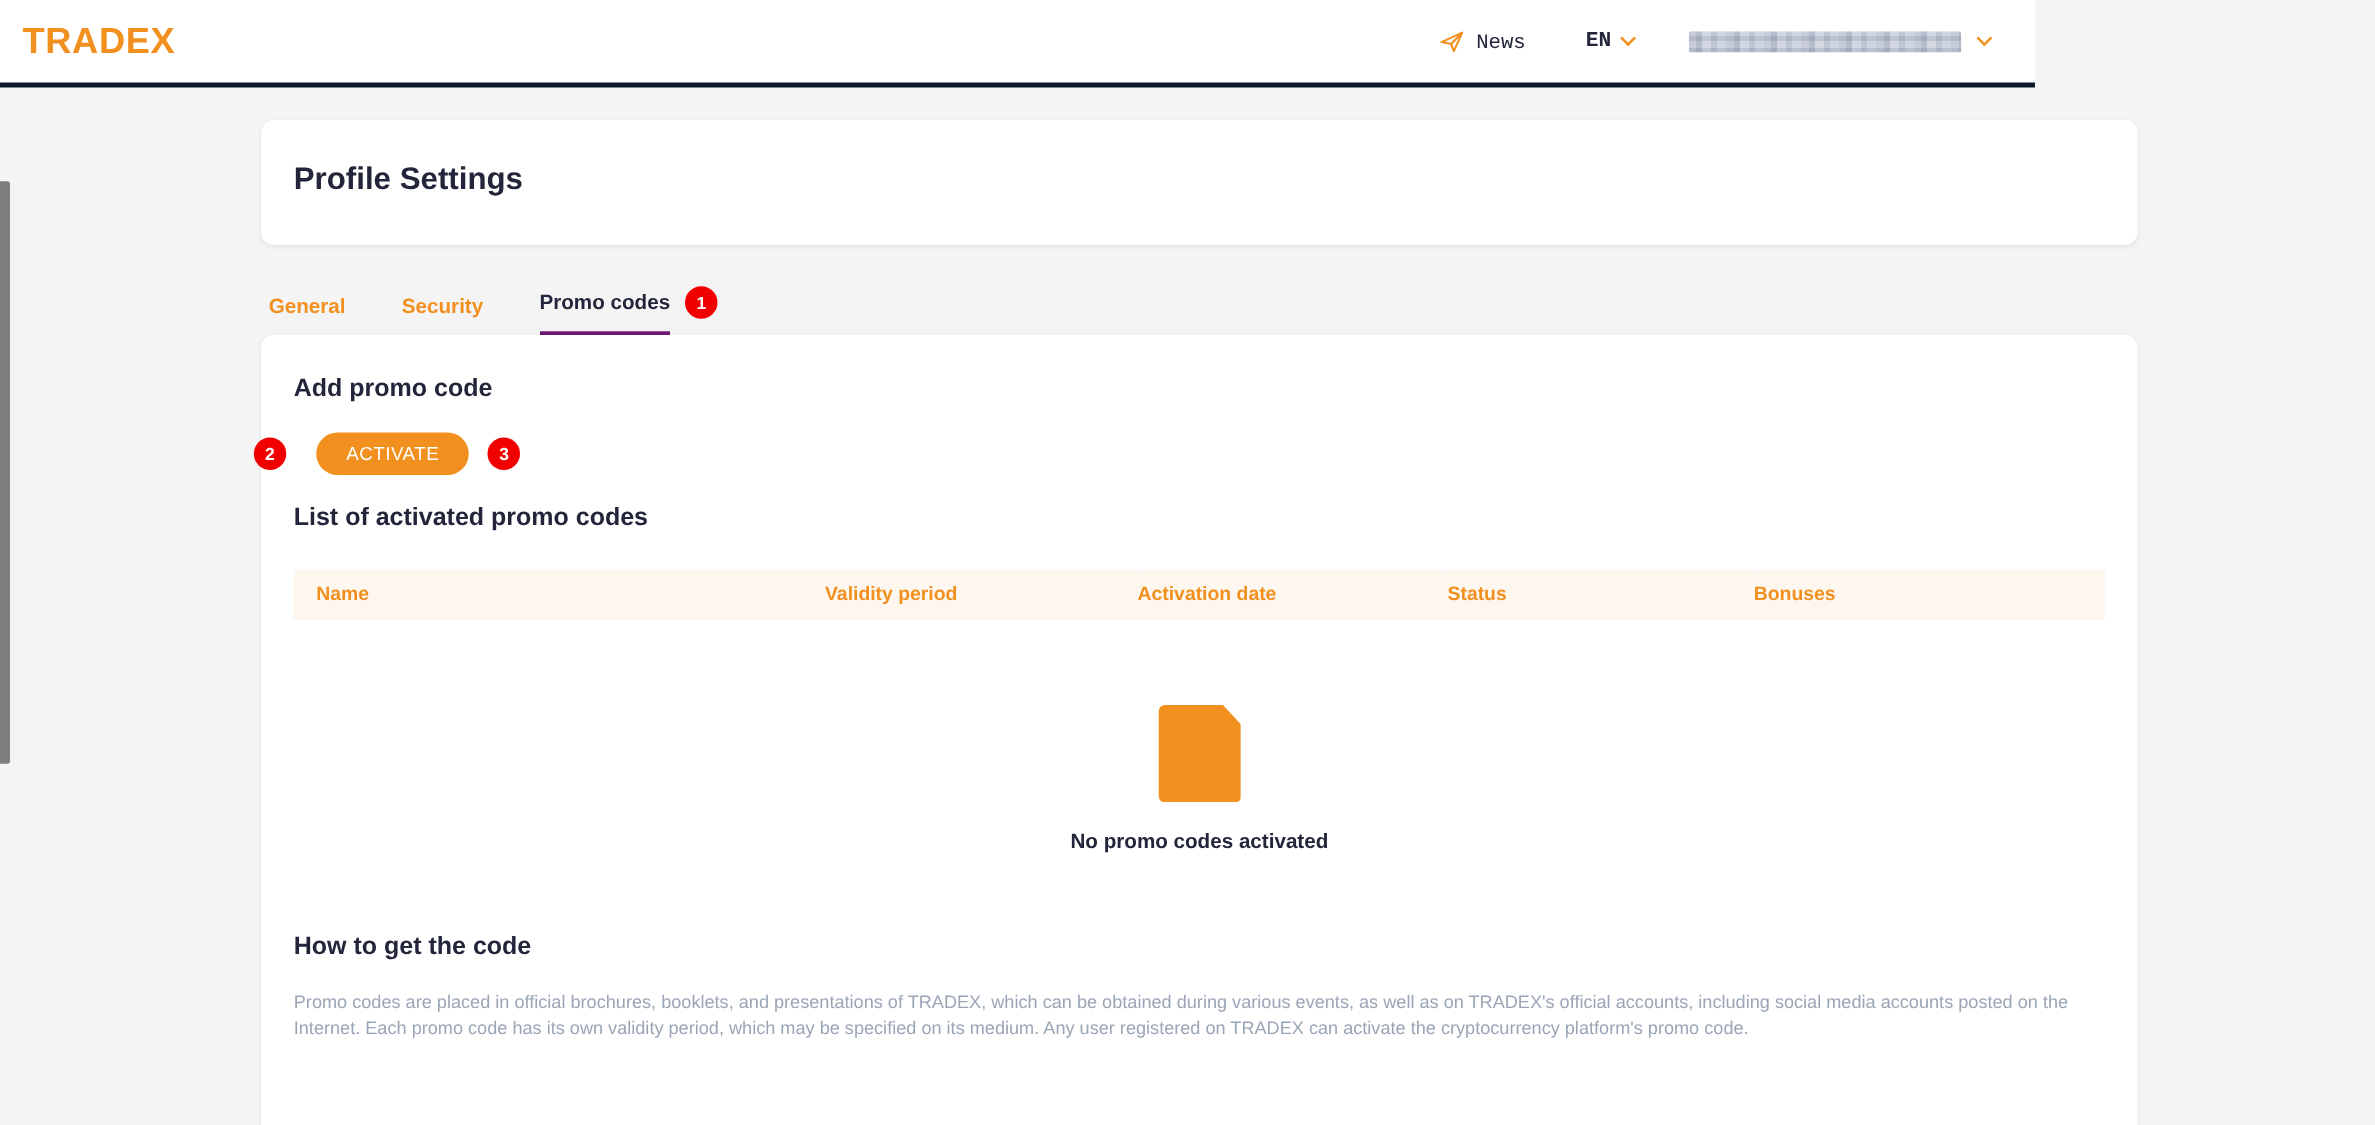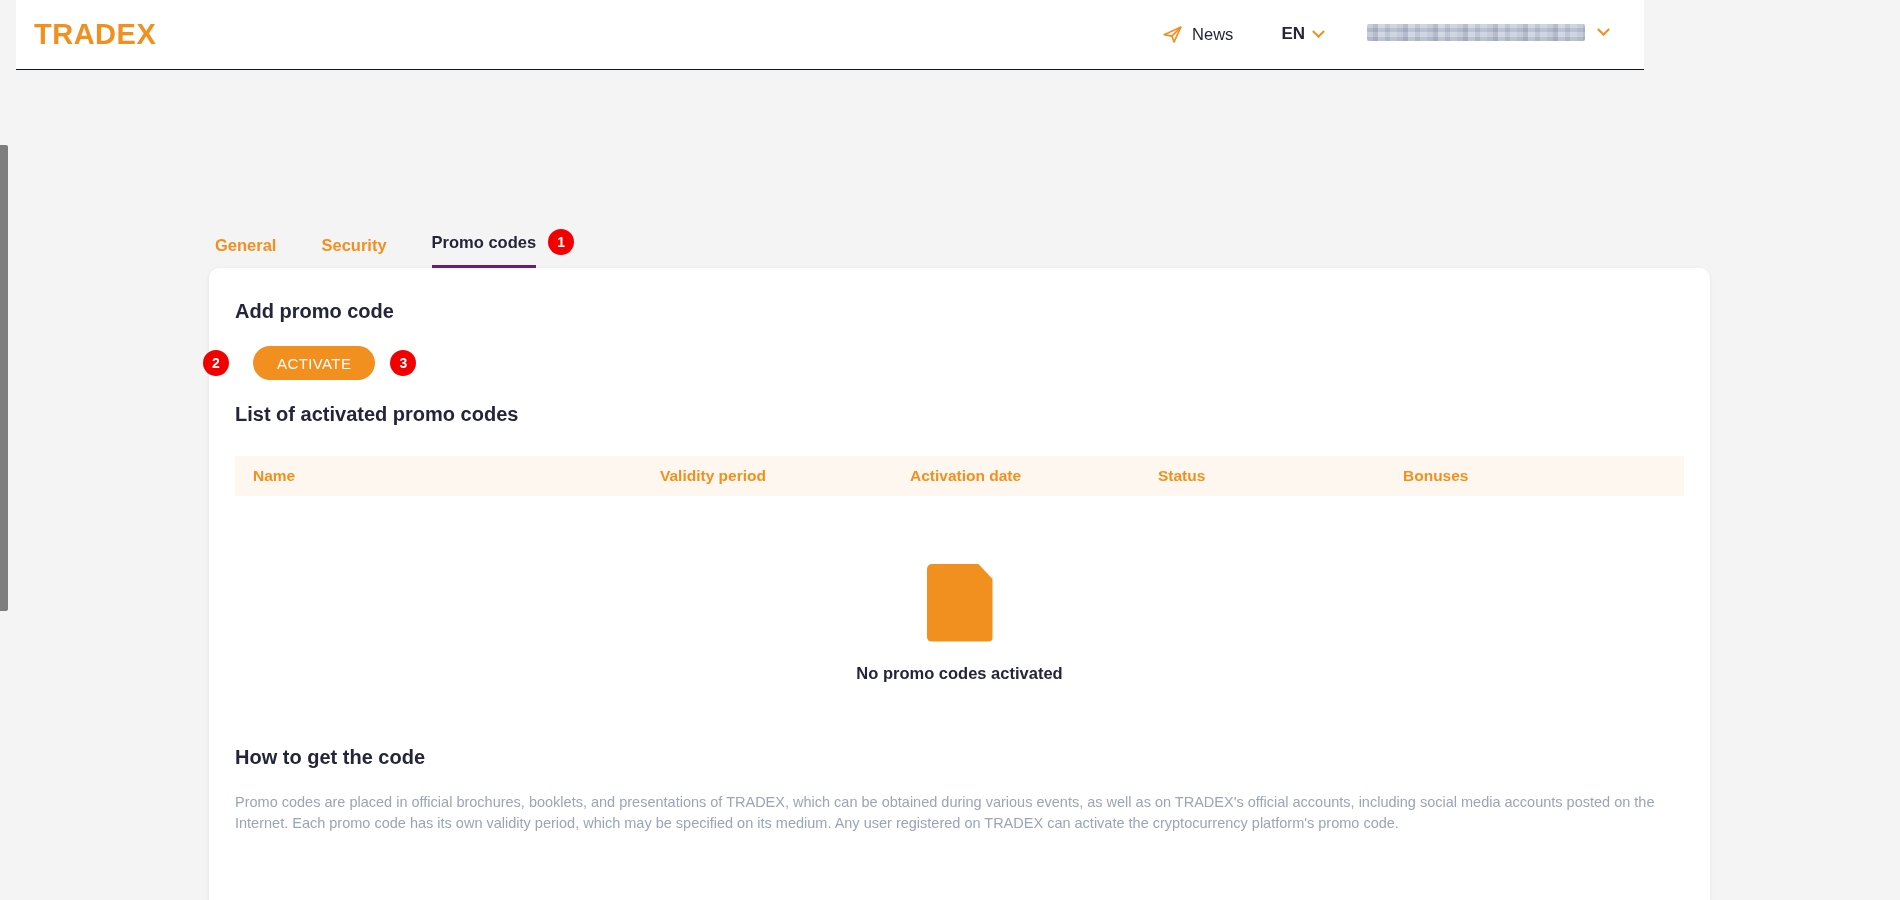--- a/index.html
+++ b/index.html
@@ -13,25 +13,25 @@
   body {
     font-family: "Liberation Sans", sans-serif;
     background: #f4f4f4;
     color: #23263b;
     position: relative;
   }
 
   
   #topbar {
     position: absolute;
-    top: 0; left: 16px;
+    top: 0; left: 0;
     width: 1628px;
     height: 70px;
     background: #ffffff;
-    border-bottom: 1px solid #0f172a;
+    border-bottom: 4px solid #0f172a;
     display: flex;
     align-items: center;
     z-index: 20;
   }
 
   #logo {
     margin-left: 18px;
     font-size: 29px;
     font-weight: bold;
     letter-spacing: 0.5px;
@@ -61,23 +61,24 @@
     display: inline-block;
     width: 9px; height: 9px;
     border-right: 2px solid #f2901f;
     border-bottom: 2px solid #f2901f;
     transform: rotate(45deg) translate(-2px,-2px);
   }
 
   #topbar-right {
     margin-left: auto;
     display: flex;
-    align-items: flex-start;
+    align-items: center;
     gap: 0px;
     padding-right: 36px;
+    font-family: Liberation Mono, monospace;
   }
 
   #news-link {
     display: flex;
     align-items: center;
     gap: 9px;
     font-size: 16.5px;
     color: #23263b;
     cursor: pointer;
     margin-right: 48px;
@@ -394,20 +395,23 @@
       <span class="caret"></span>
     </div>
 
   </div>
 </div>
 
 <div id="page">
 
   <div id="left-rail"></div>
 
+  <div id="header-card">
+    <div id="page-title">Profile Settings</div>
+  </div>
 
   <div id="tabs">
     <div class="tab">
       <span>General</span>
     </div>
     <div class="tab">
       <span>Security</span>
     </div>
     <div class="tab active">
       <span>Promo codes</span>

